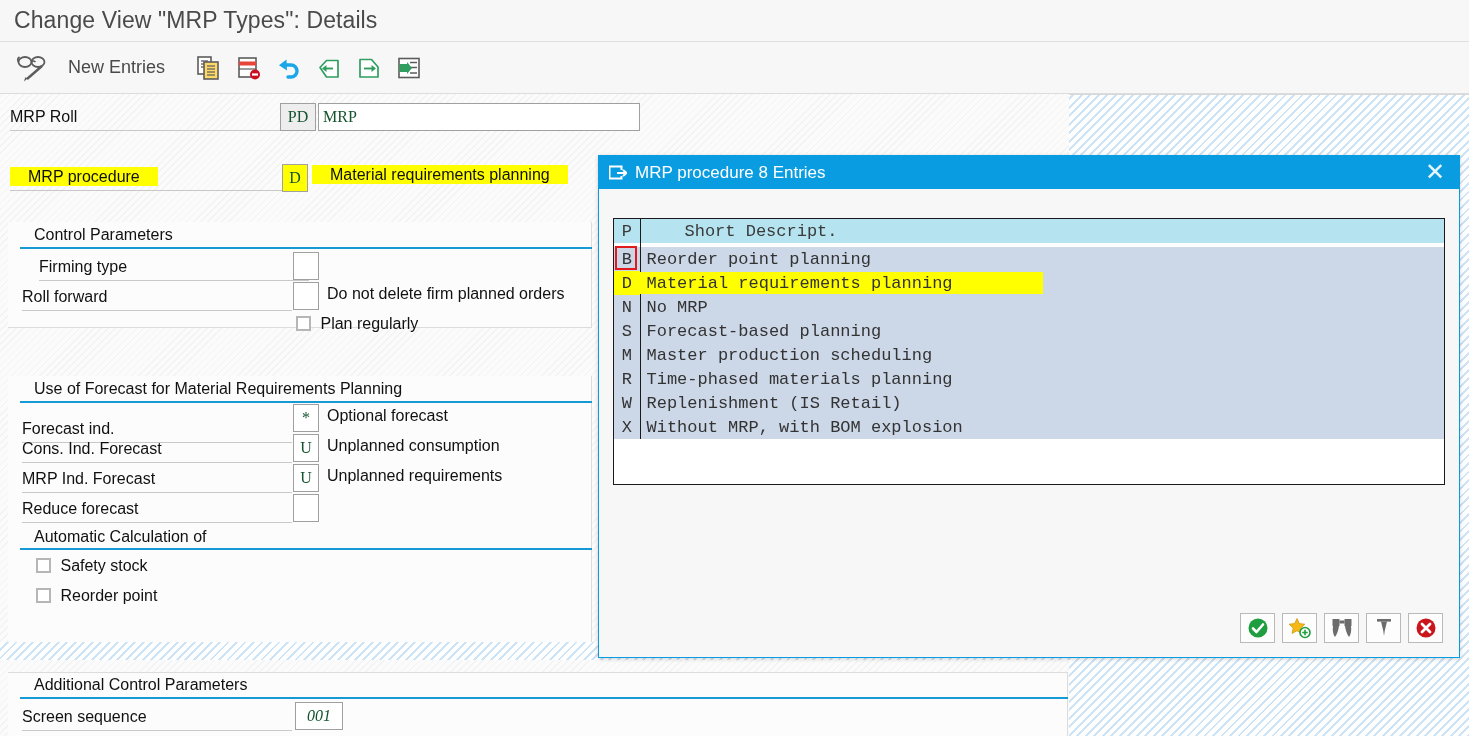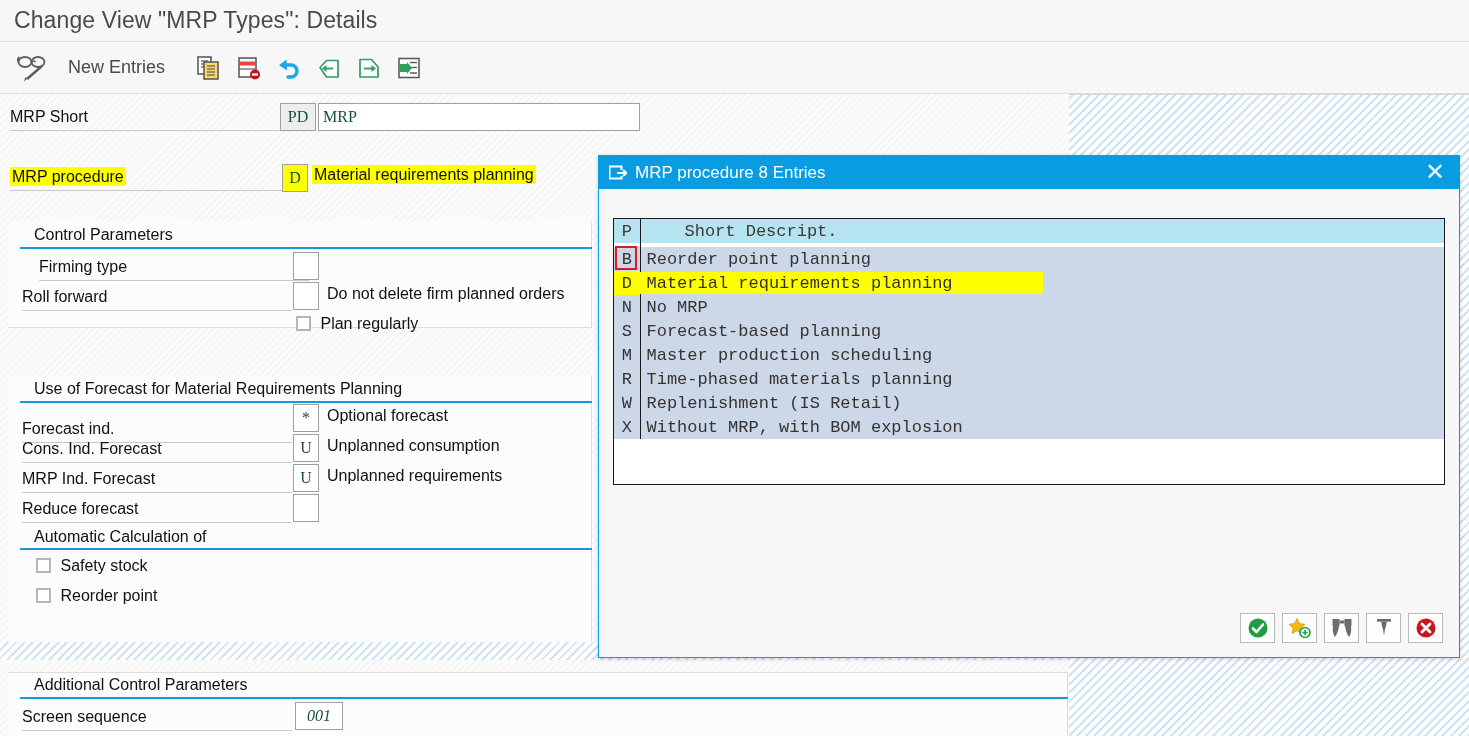--- a/index.html
+++ b/index.html
@@ -107,21 +107,21 @@
     border: 2px solid #b6b6b6;
     background: #fff;
     vertical-align: -2px;
   }
   .cbrow { position: absolute; font-size: 16px; color: #111; white-space: nowrap; text-align: center; }
   .cbrow .cbtxt { margin-left: 5px; }
 
   
   .hl {
     background: #ffff00;
-    padding: 1px 2px;
+    padding: 1px 18px;
   }
 
   
   .panel {
     position: absolute;
     background: #fcfcfc;
   }
 
   #dialog {
     position: absolute;
@@ -288,21 +288,21 @@
       <line x1="15" y1="19" x2="22" y2="19" stroke="#5c5c5c" stroke-width="1.5"></line>
       <rect x="4.5" y="10" width="9" height="8" fill="#2f9e5f"></rect>
       <path d="M12 8 L17 14 L12 20 Z" fill="#2f9e5f"></path>
     </svg>
   </div>
 </div>
 
 <div id="form-body" class="hatch-grey">
 
   <div class="row" style="left:10px; top:8px; width:710px;">
-    <span class="lbl">MRP Short</span>
+    <span class="lbl">MRP Roll</span>
     <div class="dotted-lead" style="left:0; top:28px; width:270px;"></div>
   </div>
   <div class="inp ro" style="left:280px; top:9px; width:36px;">PD</div>
   <div class="inp" style="left:318px; top:9px; width:322px;">MRP</div>
 
   <div class="row" style="left:10px; top:68px; width:580px;">
     <span class="lbl hl">MRP procedure</span>
     <div class="dotted-lead" style="left:0; top:28px; width:280px;"></div>
   </div>
   <div class="inp keybox" style="left:282px; top:70px; background:#ffff00;">D</div>

